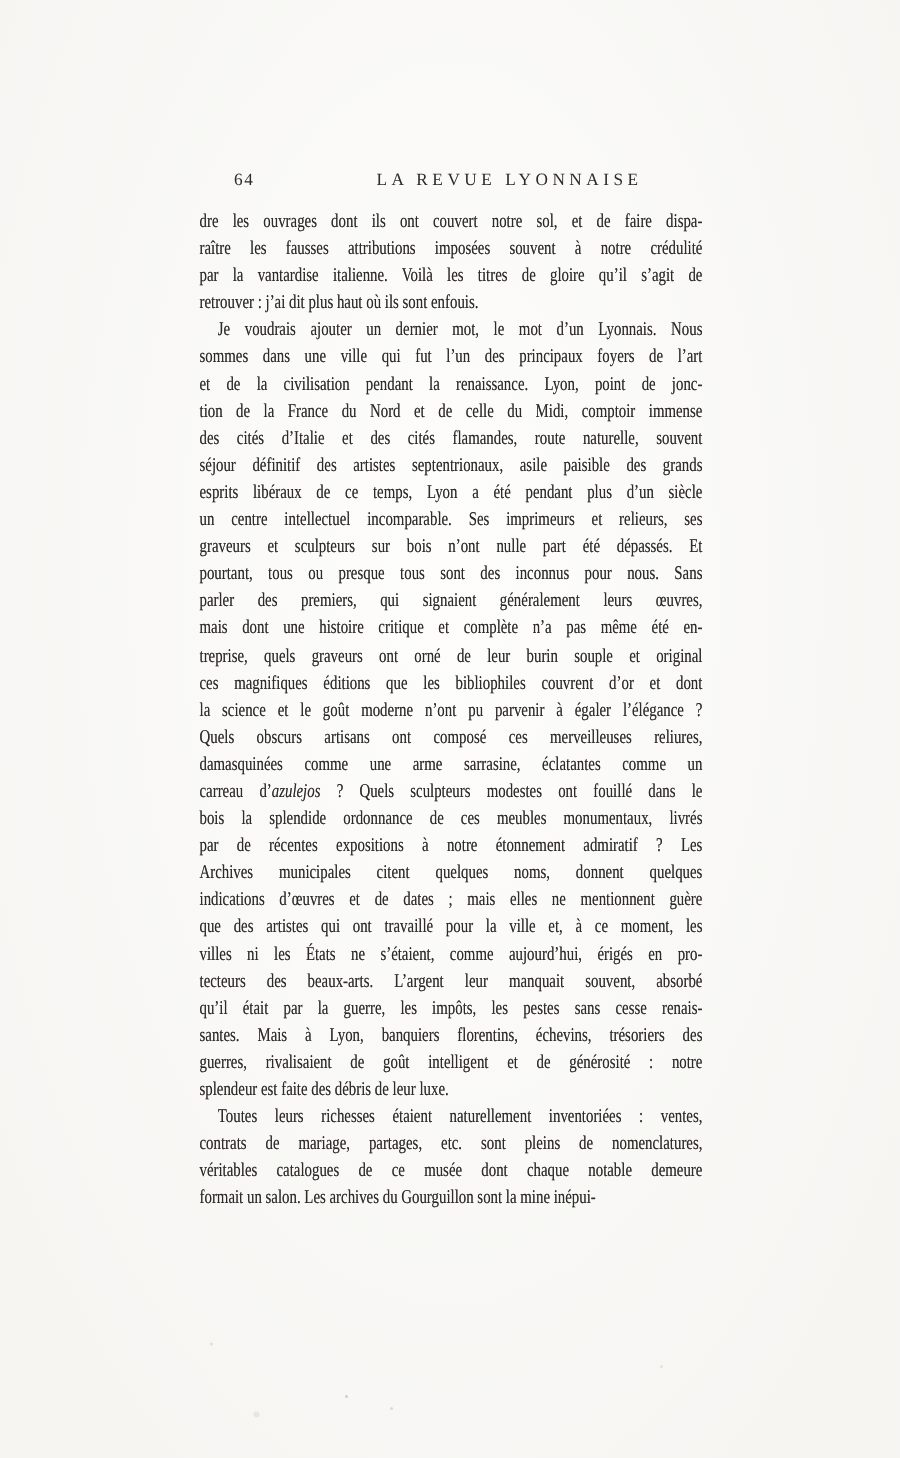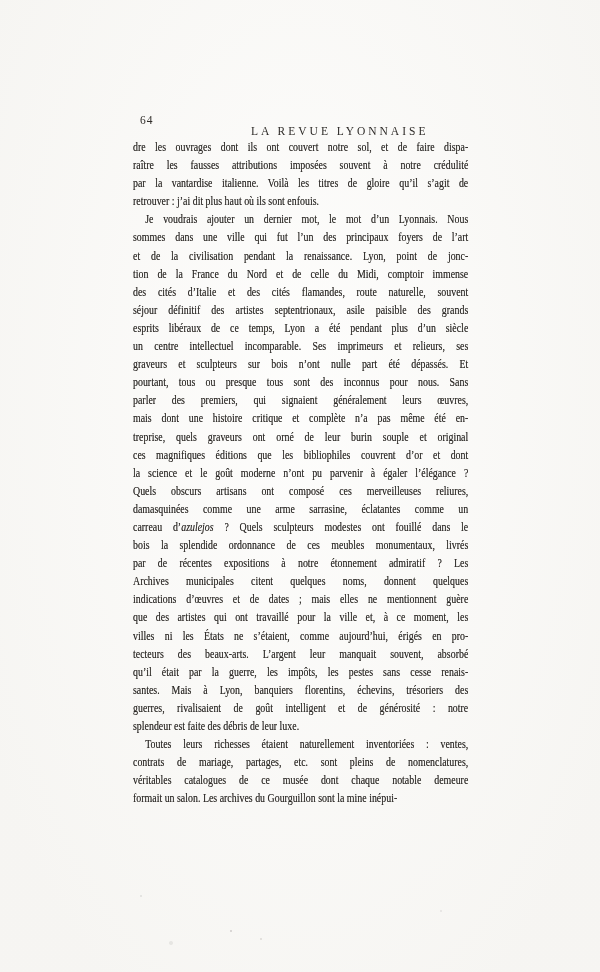--- a/index.html
+++ b/index.html
@@ -17,26 +17,26 @@
     color: var(--ink, #2e2b28);
   }
   .header {
     position: absolute;
     left: 0; top: 114px;
     width: 600px; height: 16px;
     font-size: 11.5px;
   }
   .page-number {
     position: absolute;
-    left: 140px; top: 0;
+    left: 156px; top: 0;
     letter-spacing: 1px;
   }
   .running-title {
     position: absolute;
-    left: 251px; top: 11px;
+    left: 251px; top: 0;
     letter-spacing: 3px;
     white-space: nowrap;
   }
   .textcol {
     position: absolute;
     left: 133px; top: 138px;
     width: 440px;
     transform: scaleX(0.762);
     transform-origin: left top;
     font-size: 13px;

